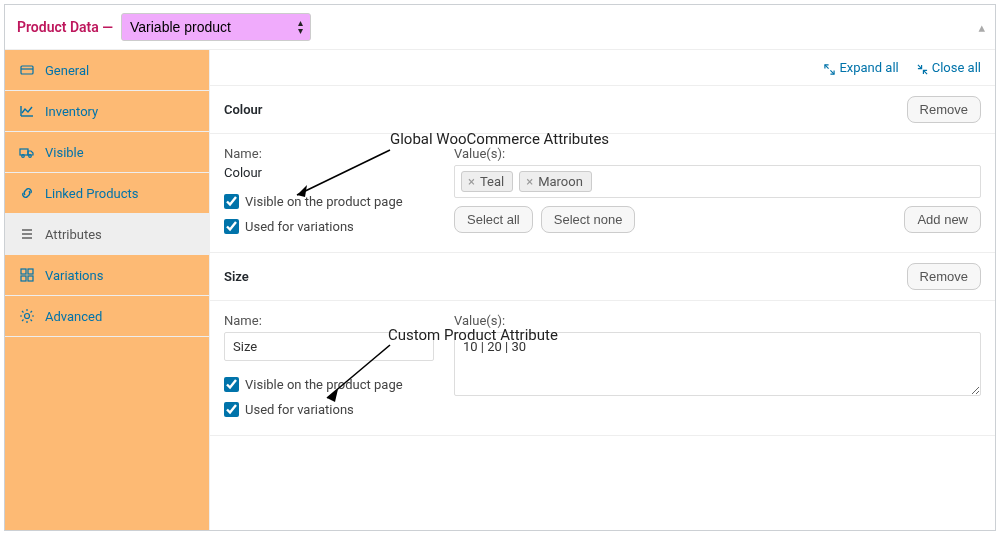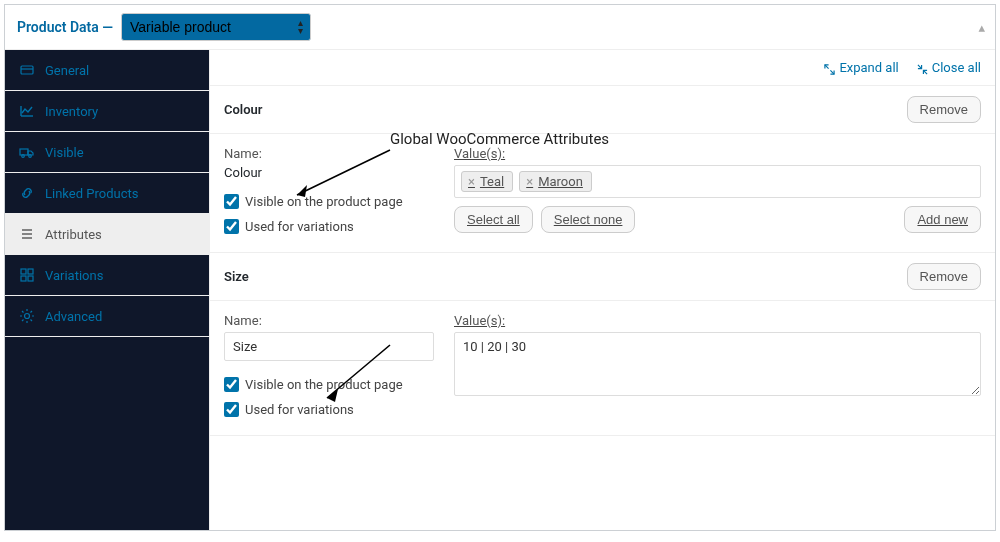--- a/index.html
+++ b/index.html
@@ -20,28 +20,28 @@
     .panel-header {
       display: flex;
       align-items: center;
       padding: 8px 12px;
       border-bottom: 1px solid #eee;
       position: relative;
     }
     .panel-header .title {
       font-weight: 600;
       font-size: 14px;
-      color: #0369a1;
+      color: #be185d;
     }
     .panel-header select {
       margin-left: 8px;
       font-size: 14px;
       height: 28px;
       padding: 0 28px 0 8px;
-      background: #0369a1;
+      background: #f0abfc;
       border: 1px solid #ccc;
       border-radius: 3px;
       appearance: none;
     }
     .select-wrap {
       position: relative;
       display: inline-block;
     }
     .select-wrap::after {
       content: "";
@@ -59,21 +59,21 @@
       color: #aaa;
       cursor: pointer;
     }
     .body {
       display: flex;
       min-height: 480px;
     }
     .sidebar {
       width: 205px;
       border-right: 1px solid #eee;
-      background: #0f172a;
+      background: #fdba74;
     }
     .sidebar-item {
       display: flex;
       align-items: center;
       gap: 10px;
       padding: 12px 14px;
       border-bottom: 1px solid #eee;
       color: #0073aa;
       cursor: pointer;
       font-size: 13px;
@@ -123,21 +123,21 @@
       font-size: 13px;
       color: #555;
       cursor: pointer;
     }
     .attr-body {
       display: flex;
       padding: 12px 14px 18px;
       gap: 20px;
     }
     .col-left { width: 210px; }
-    .col-right { flex: 1; text-decoration: underline; }
+    .col-right { flex: 1; }
     .label { color: #555; margin-bottom: 4px; display: block; }
     .static-name { color: #23282d; margin-bottom: 14px; }
     .check-row { display: flex; align-items: center; gap: 6px; margin-top: 10px; color: #444; }
     .check-row input[type=checkbox] { width: 15px; height: 15px; accent-color: #0073aa; }
     .tags-box {
       border: 1px solid #ddd;
       border-radius: 2px;
       padding: 5px 6px;
       min-height: 32px;
       display: flex;
@@ -360,20 +360,21 @@
           </div>
         </div>
       </div>
 
       <div class="annotation" style="top:80px; left:180px;">Global WooCommerce Attributes</div>
       <svg class="arrow" style="top:95px; left:75px;" width="110" height="60">
         <line x1="105" y1="5" x2="12" y2="50" stroke="#000" stroke-width="1.6"></line>
         <polygon points="12,50 22,40 20,52" fill="#000"></polygon>
       </svg>
 
+      <div class="annotation" style="top:276px; left:178px;">Custom Product Attribute</div>
       <svg class="arrow" style="top:290px; left:105px;" width="80" height="70">
         <line x1="75" y1="5" x2="12" y2="58" stroke="#000" stroke-width="1.6"></line>
         <polygon points="12,58 23,49 20,62" fill="#000"></polygon>
       </svg>
 
     </div>
 
   </div>
 </div>
 

